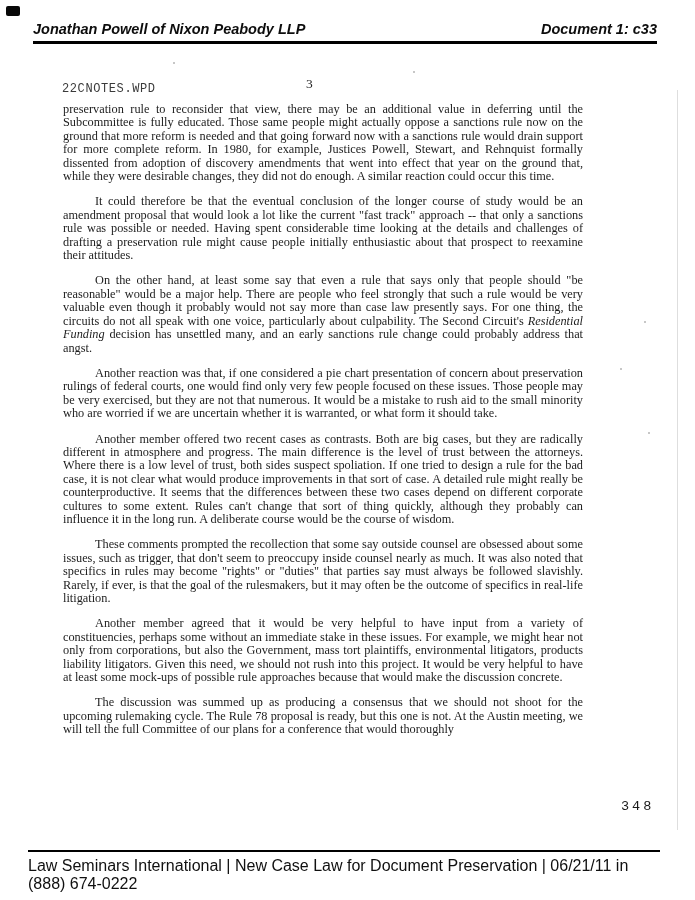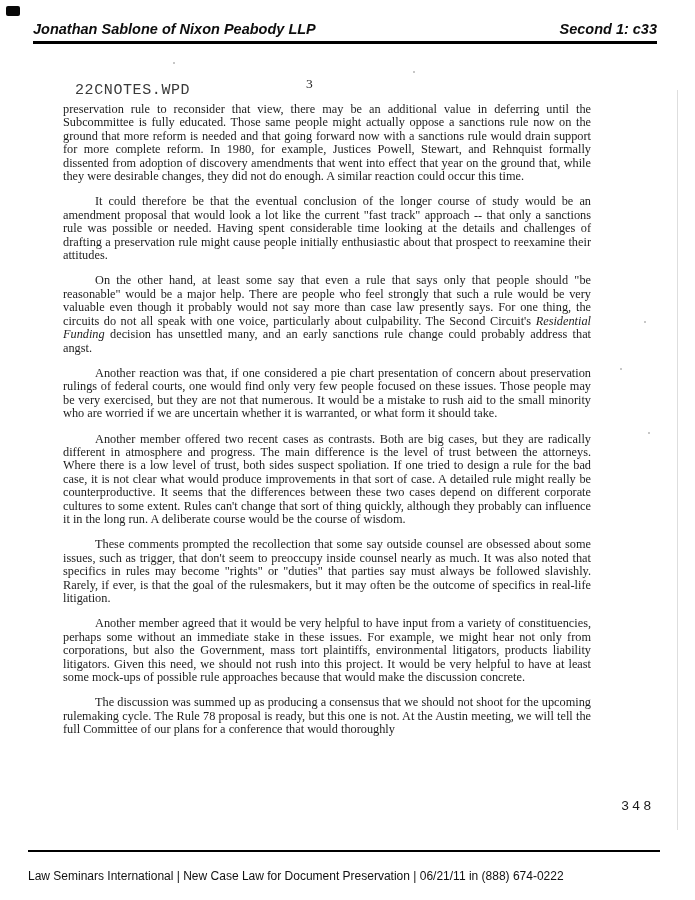--- a/index.html
+++ b/index.html
@@ -22,67 +22,67 @@
     display:flex; justify-content:space-between; align-items:flex-end;
     font-family:"Liberation Sans", sans-serif;
     font-weight:bold; font-style:italic; font-size:14.5px; color:#0d0d0d;
     border-bottom:3px solid #000; padding-bottom:4px;
   }
 
   
   .filename {
     position:absolute; left:62px; top:82px;
     font-family:"Liberation Mono", monospace;
-    font-size:15px; letter-spacing:0.6px; color:#3a3a3a;margin-left:13px;
+    font-size:12px; letter-spacing:0.6px; color:#3a3a3a;
   }
   .page-num {
     position:absolute; left:306px; top:76px;
     font-size:13.5px; color:#222;
   }
 
   
   .body-text {
     position:absolute; left:63px; top:103px; width:528px;
     font-size:12.3px; line-height:13.4px;
     text-align:justify;
   }
-  .body-text p { margin:0 0 12px 0; text-indent:32px; }
+  .body-text p { margin:0 8px 12px 0; text-indent:32px; }
   .body-text p.no-indent { text-indent:0; }
   .cite { font-style:italic; }
 
   .stamp {
     position:absolute; left:621px; top:799px;
     font-family:"Liberation Mono", monospace;
     font-size:13.5px; letter-spacing:3px; color:#1a1a1a;
   }
 
   
   .footer {
     position:absolute; left:28px; top:850px; width:632px;
-    border-top:2.5px solid #000; padding-top:17px;
+    border-top:2.5px solid #000; padding-top:5px;
     font-family:"Liberation Sans", sans-serif;
-    font-size:12px; color:#101010;
+    font-size:16px; color:#101010;
   }
 </style>
 </head>
 <body>
 
 <div class="page">
 
   <div class="corner-mark"></div>
   <div class="scan-edge"></div>
   <div class="speck" style="left:173px; top:62px;"></div>
   <div class="speck" style="left:413px; top:71px;"></div>
   <div class="speck" style="left:644px; top:321px;"></div>
   <div class="speck" style="left:648px; top:432px;"></div>
   <div class="speck" style="left:620px; top:368px;"></div>
 
   <div class="header">
-    <span>Jonathan Sablone of Nixon Peabody LLP</span>
-    <span>Second 1: c33</span>
+    <span>Jonathan Powell of Nixon Peabody LLP</span>
+    <span>Document 1: c33</span>
   </div>
 
   <div class="filename">22CNOTES.WPD</div>
   <div class="page-num">3</div>
 
   <div class="body-text">
     <p class="no-indent"><span>preservation rule to reconsider that view, there may be an additional value in deferring until the Subcommittee is fully educated.  Those same people might actually oppose a sanctions rule now on the ground that more reform is needed and that going forward now with a sanctions rule would drain support for more complete reform.  In 1980, for example, Justices Powell, Stewart, and Rehnquist formally dissented from adoption of discovery amendments that went into effect that year on the ground that, while they were desirable changes, they did not do enough.  A similar reaction could occur this time.</span></p>
     <p><span>It could therefore be that the eventual conclusion of the longer course of study would be an amendment proposal that would look a lot like the current "fast track" approach -- that only a sanctions rule was possible or needed.  Having spent considerable time looking at the details and challenges of drafting a preservation rule might cause people initially enthusiastic about that prospect to reexamine their attitudes.</span></p>
     <p><span>On the other hand, at least some say that even a rule that says only that people should "be reasonable" would be a major help.  There are people who feel strongly that such a rule would be very valuable even though it probably would not say more than case law presently says.  For one thing, the circuits do not all speak with one voice, particularly about culpability.  The Second Circuit's </span><span class="cite">Residential Funding</span><span> decision has unsettled many, and an early sanctions rule change could probably address that angst.</span></p>
     <p><span>Another reaction was that, if one considered a pie chart presentation of concern about preservation rulings of federal courts, one would find only very few people focused on these issues.  Those people may be very exercised, but they are not that numerous.  It would be a mistake to rush aid to the small minority who are worried if we are uncertain whether it is warranted, or what form it should take.</span></p>

